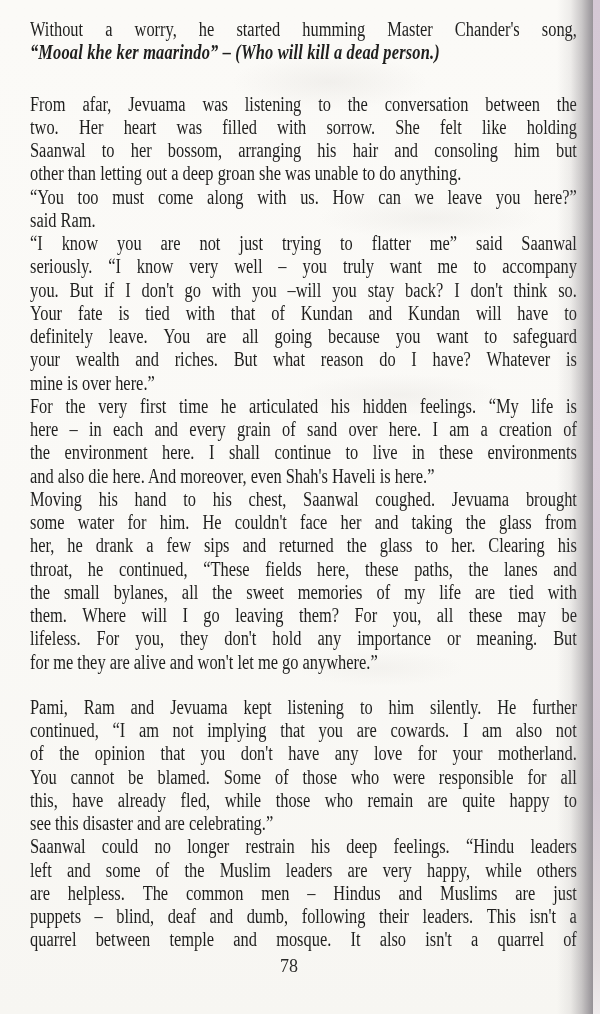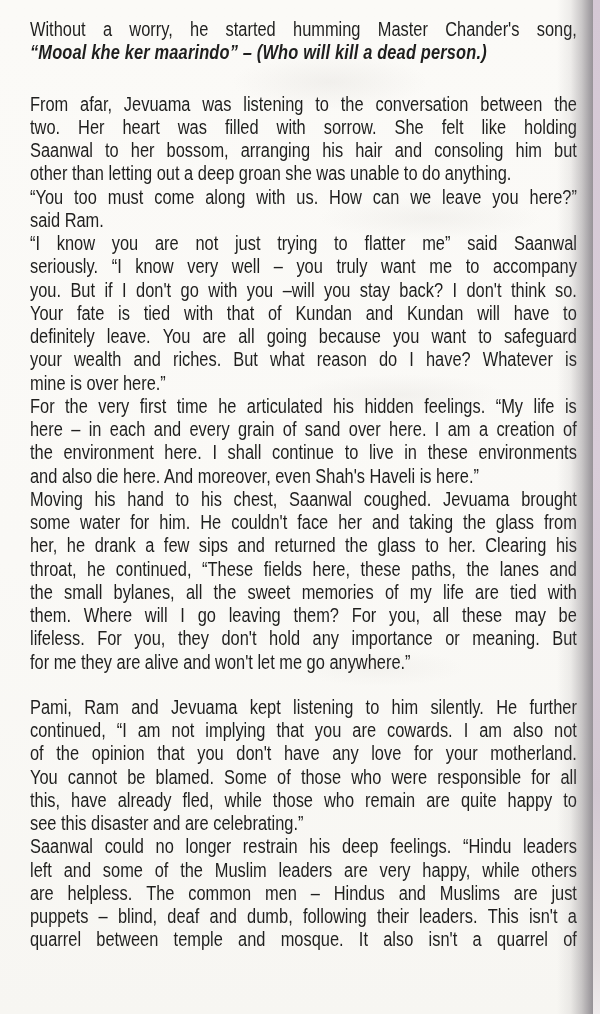--- a/index.html
+++ b/index.html
@@ -15,21 +15,21 @@
   .page {
     position: relative;
     width: 600px;
     height: 1014px;
     background:
       radial-gradient(ellipse 140px 40px at 330px 82px, rgba(170,164,158,0.12), rgba(170,164,158,0) 70%),
       radial-gradient(ellipse 160px 30px at 430px 218px, rgba(170,164,158,0.10), rgba(170,164,158,0) 70%),
       radial-gradient(ellipse 150px 30px at 400px 395px, rgba(170,164,158,0.10), rgba(170,164,158,0) 70%),
       radial-gradient(ellipse 120px 26px at 380px 668px, rgba(170,164,158,0.08), rgba(170,164,158,0) 70%),
       linear-gradient(to bottom, #fbfaf7 0%, #faf9f6 55%, #f7f6f2 100%);
-    font-family: Liberation Sans, sans-serif;
+    font-family: Liberation Serif, serif;
     color: #1f1f1e;
   }
   
   .edge-shadow {
     position: absolute;
     top: 0;
     right: 7px;
     width: 36px;
     height: 1014px;
     background: linear-gradient(to right,
@@ -537,15 +537,16 @@
           <span>mosque.</span>
           <span>It</span>
           <span>also</span>
           <span>isn't</span>
           <span>a</span>
           <span>quarrel</span>
           <span>of</span>
         </div>
       </div>
     </div>
+  <div class="page-number">78</div>
   <div class="edge-shadow"></div>
   <div class="scanner-strip"></div>
 </div>
 
 </body></html>

